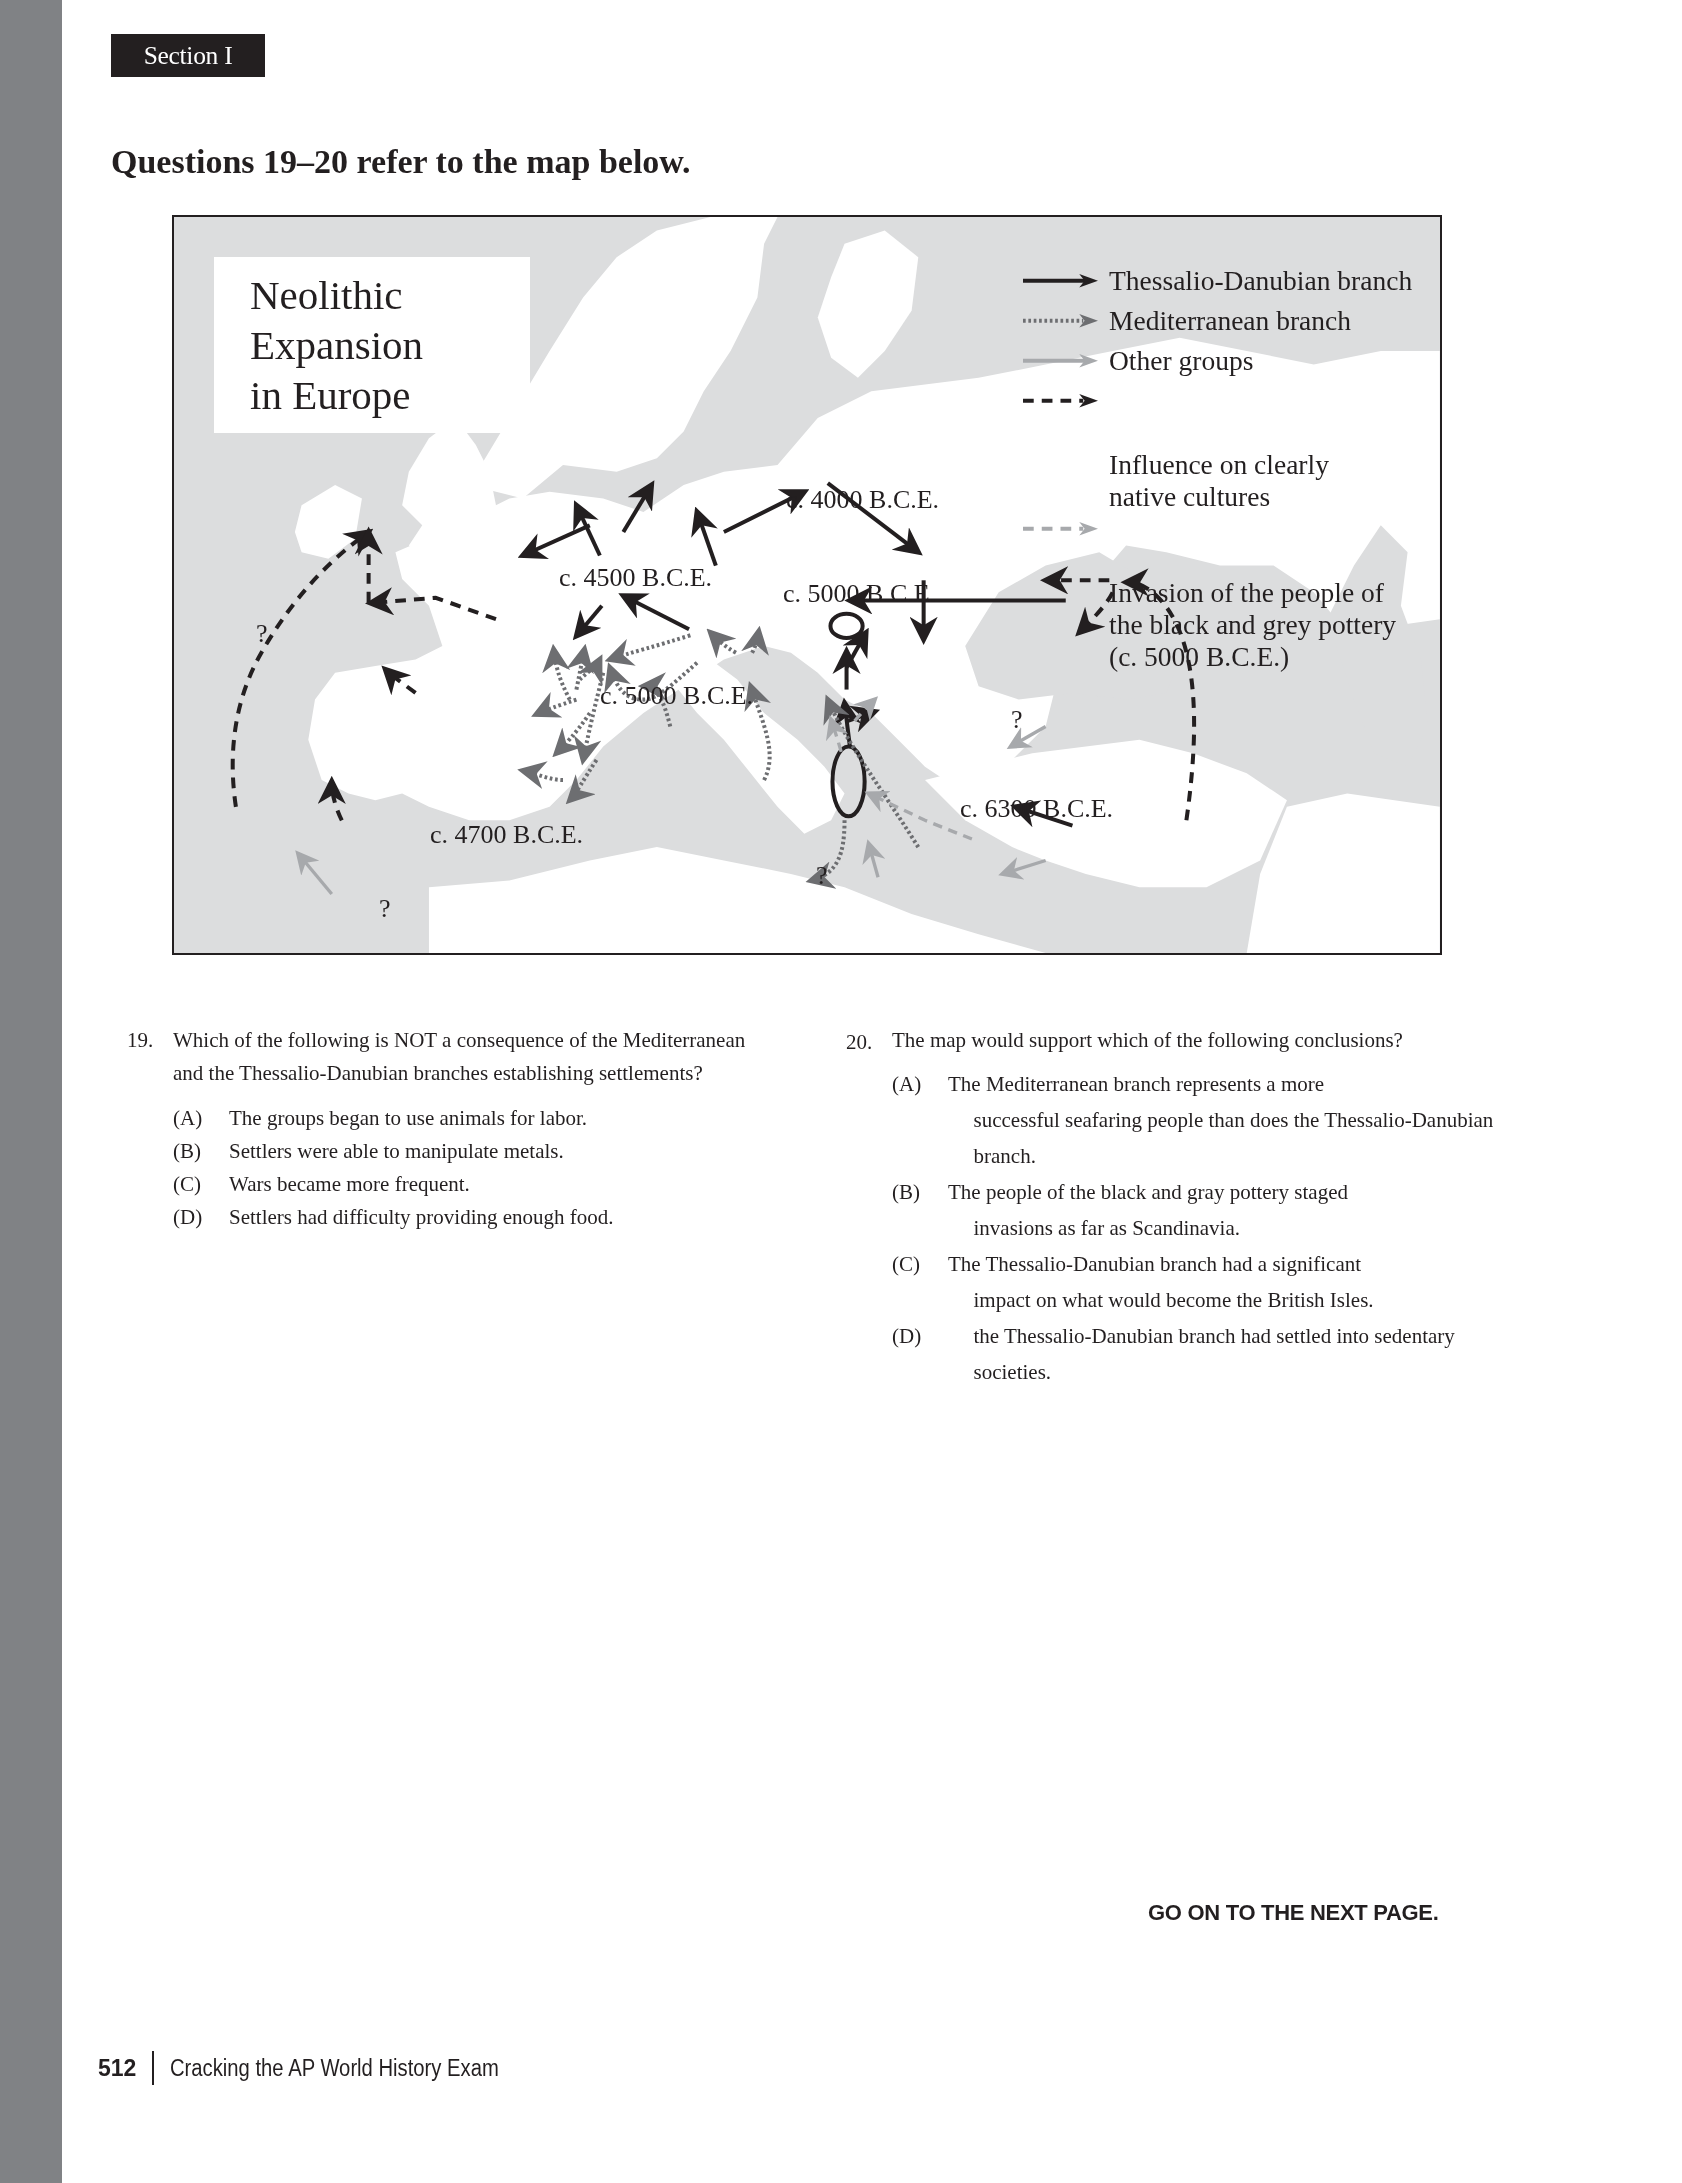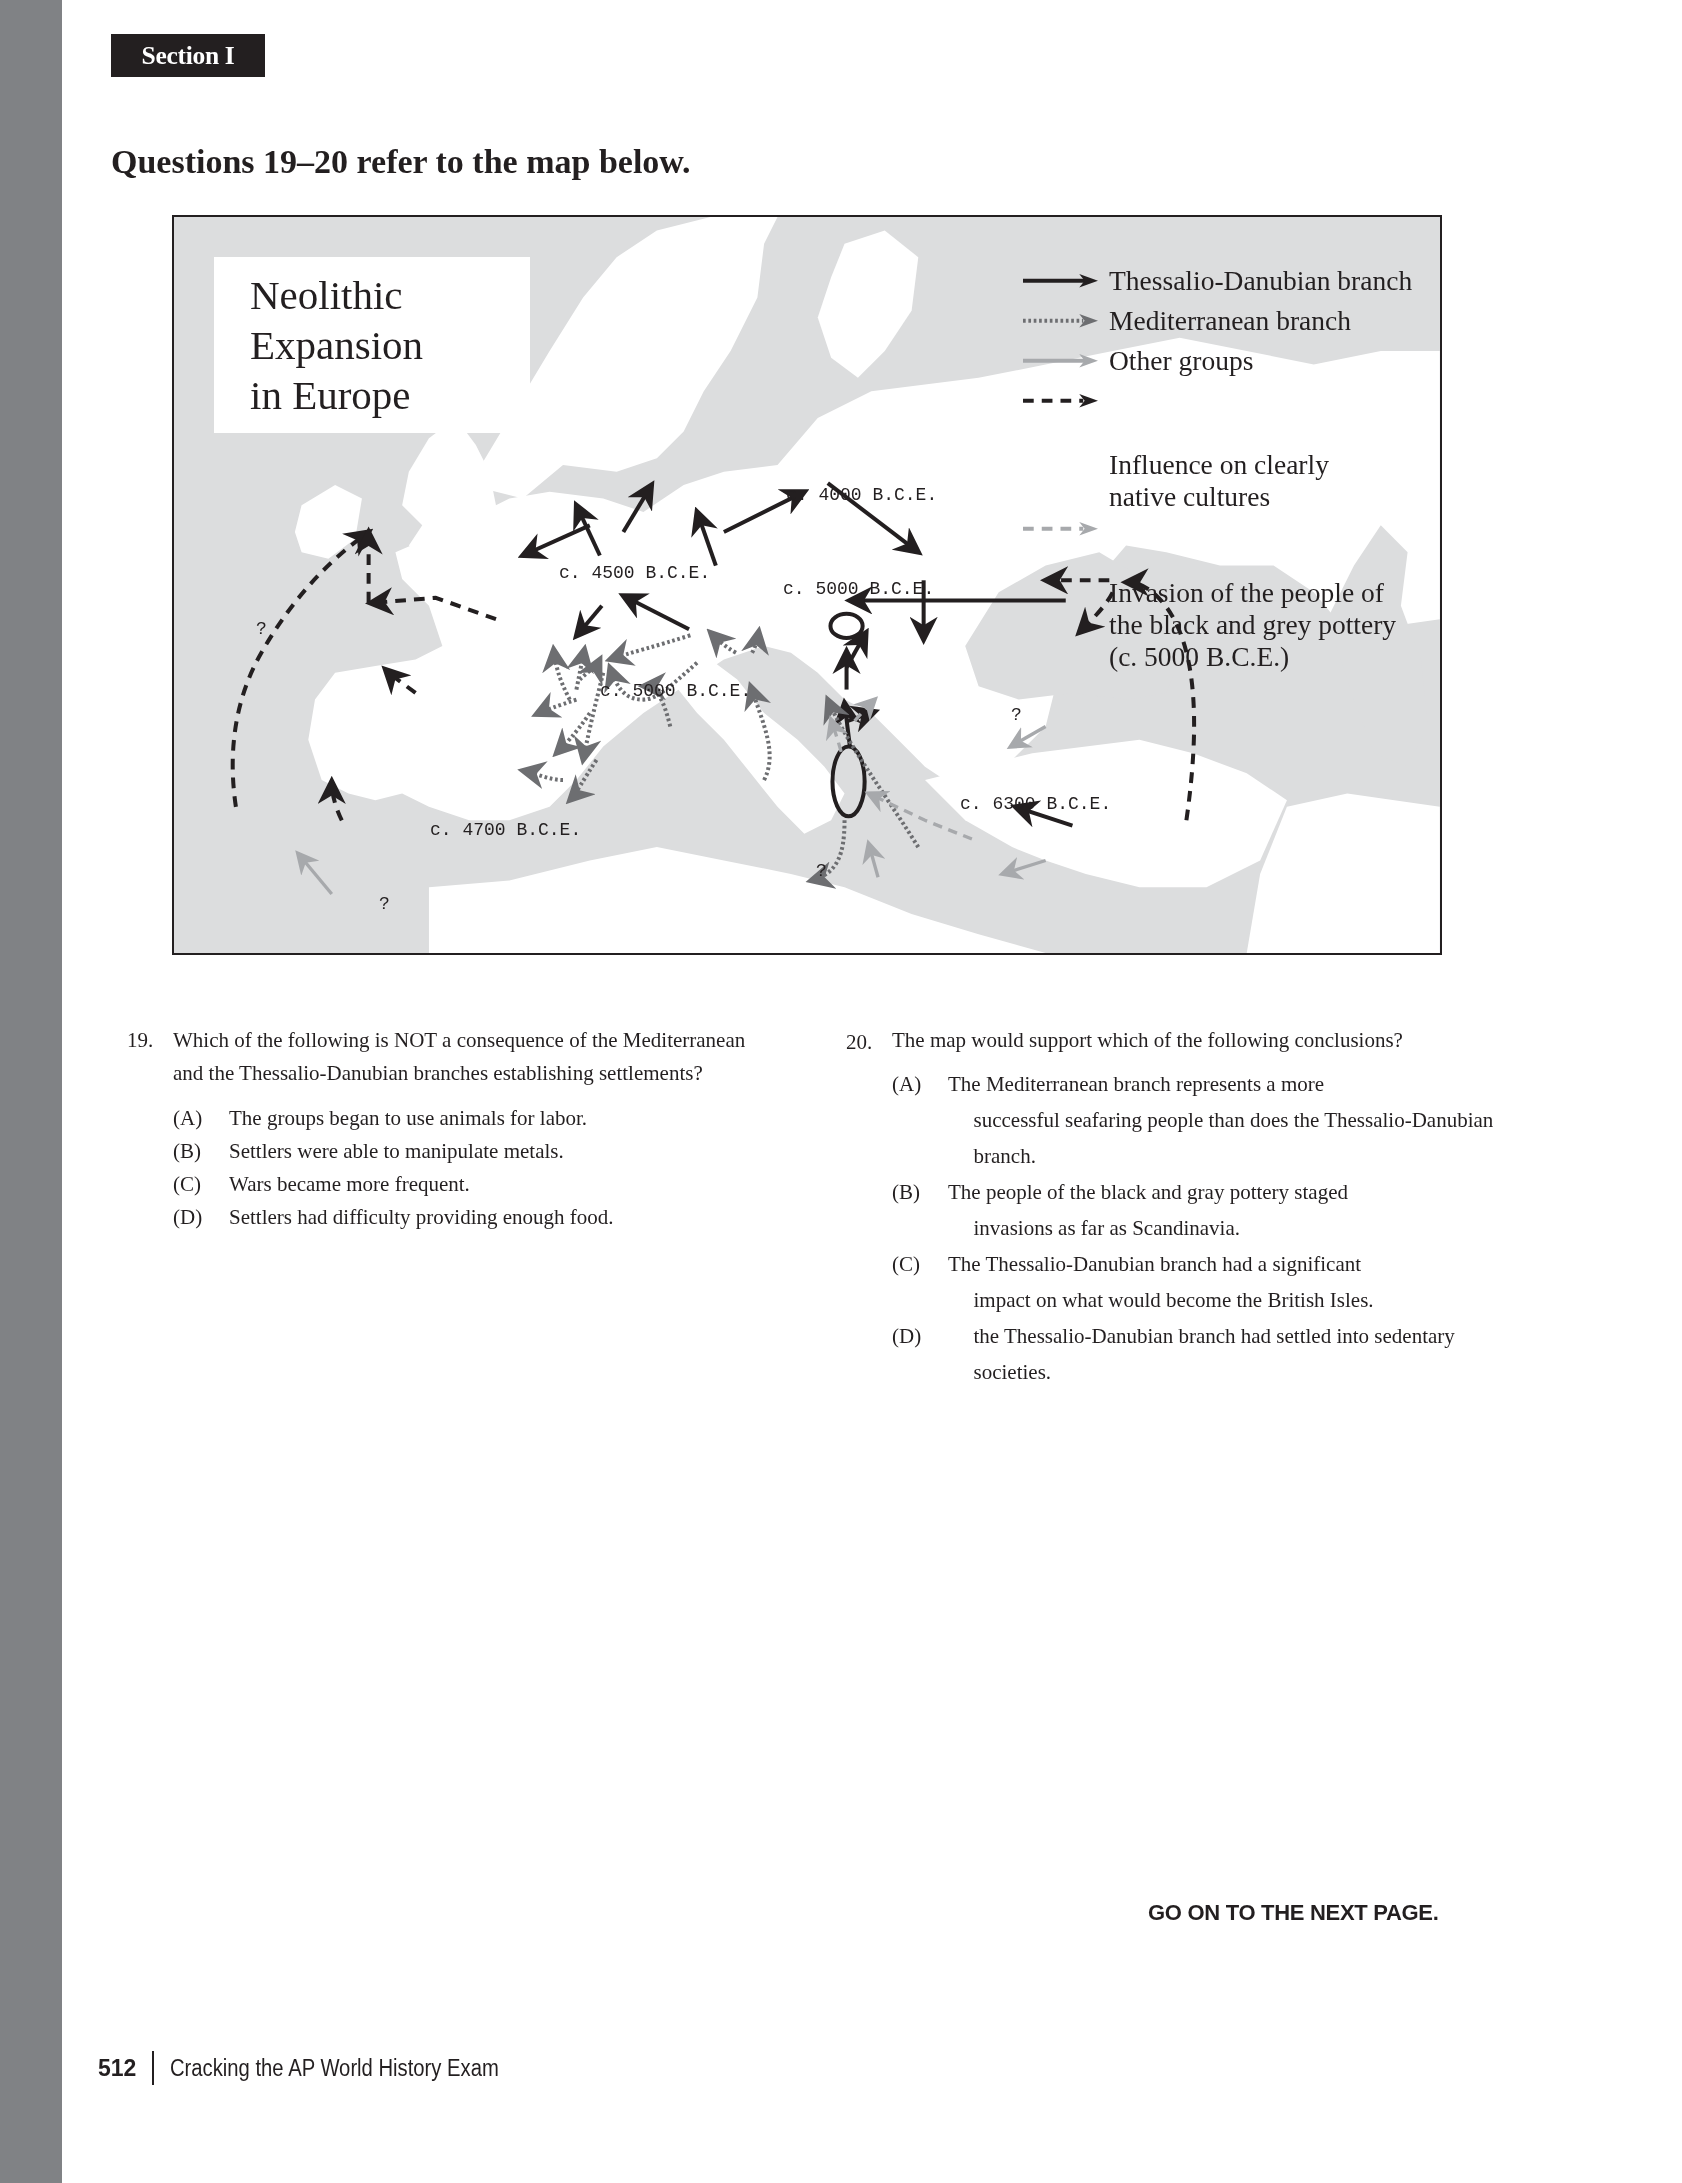--- a/index.html
+++ b/index.html
@@ -1,27 +1,27 @@
 <!DOCTYPE html>
 <html style="font-size:10.7px"><head>
 <meta charset="utf-8">
 <style>
   html,body{margin:0;padding:0;background:#fff;}
   body{width:1682px;height:2183px;position:relative;overflow:hidden;font-family:"Liberation Serif","DejaVu Serif",serif;color:#231f20;}
   .margin-bar{position:absolute;left:0;top:0;width:62px;height:2183px;background:#808285;}
-  .section-tab{position:absolute;left:111px;top:34px;width:154px;height:43px;background:#231f20;color:#fff;font-weight:bold;font-size:25.5px;line-height:43px;text-align:center;letter-spacing:-0.3px;}
+  .section-tab{position:absolute;left:111px;top:34px;width:154px;height:43px;background:#231f20;color:#fff;font-weight:normal;font-size:25.5px;line-height:43px;text-align:center;letter-spacing:-0.3px;}
   .intro{position:absolute;left:111px;top:143px;font-weight:bold;font-size:34px;}
   .map{position:absolute;left:172px;top:215px;width:1270px;height:740px;border:2px solid #231f20;box-sizing:border-box;background:#dcddde;overflow:hidden;}
   .map svg{position:absolute;left:0;top:0;}
   .title-box{position:absolute;left:40px;top:40px;width:316px;height:176px;background:#fff;}
   .title-box .t{position:absolute;left:36px;top:13.4px;font-size:41px;line-height:50px;white-space:pre-line;}
   .legend{position:absolute;left:849px;top:48px;font-size:27.5px;line-height:32px;}
   .leg-row{position:relative;padding-left:86px;}
   .leg-row svg{position:absolute;left:0;top:9.4px;}
-  .lbl{position:absolute;font-size:18px;white-space:nowrap;font-family:Liberation Mono, monospace;}
+  .lbl{position:absolute;font-size:26px;white-space:nowrap;}
   .q{position:absolute;font-size:21px;line-height:33px;}
   .q .num{position:absolute;left:0;top:0;}
   .q .stem{padding-left:46px;}
   .q .choices{margin-top:12px;padding-left:46px;}
   .q .ch{position:relative;padding-left:56px;}
   .q .ch .letter{position:absolute;left:0;top:0;}
   .q2 .ch{padding-left:56px;}
   .q2 .ch .cont{padding-left:25.5px;}
   .sc{font-variant:small-caps;}
   .next{position:absolute;left:1148px;top:1900px;font-family:"Liberation Sans","DejaVu Sans",sans-serif;font-weight:bold;font-size:22px;letter-spacing:-0.3px;}

